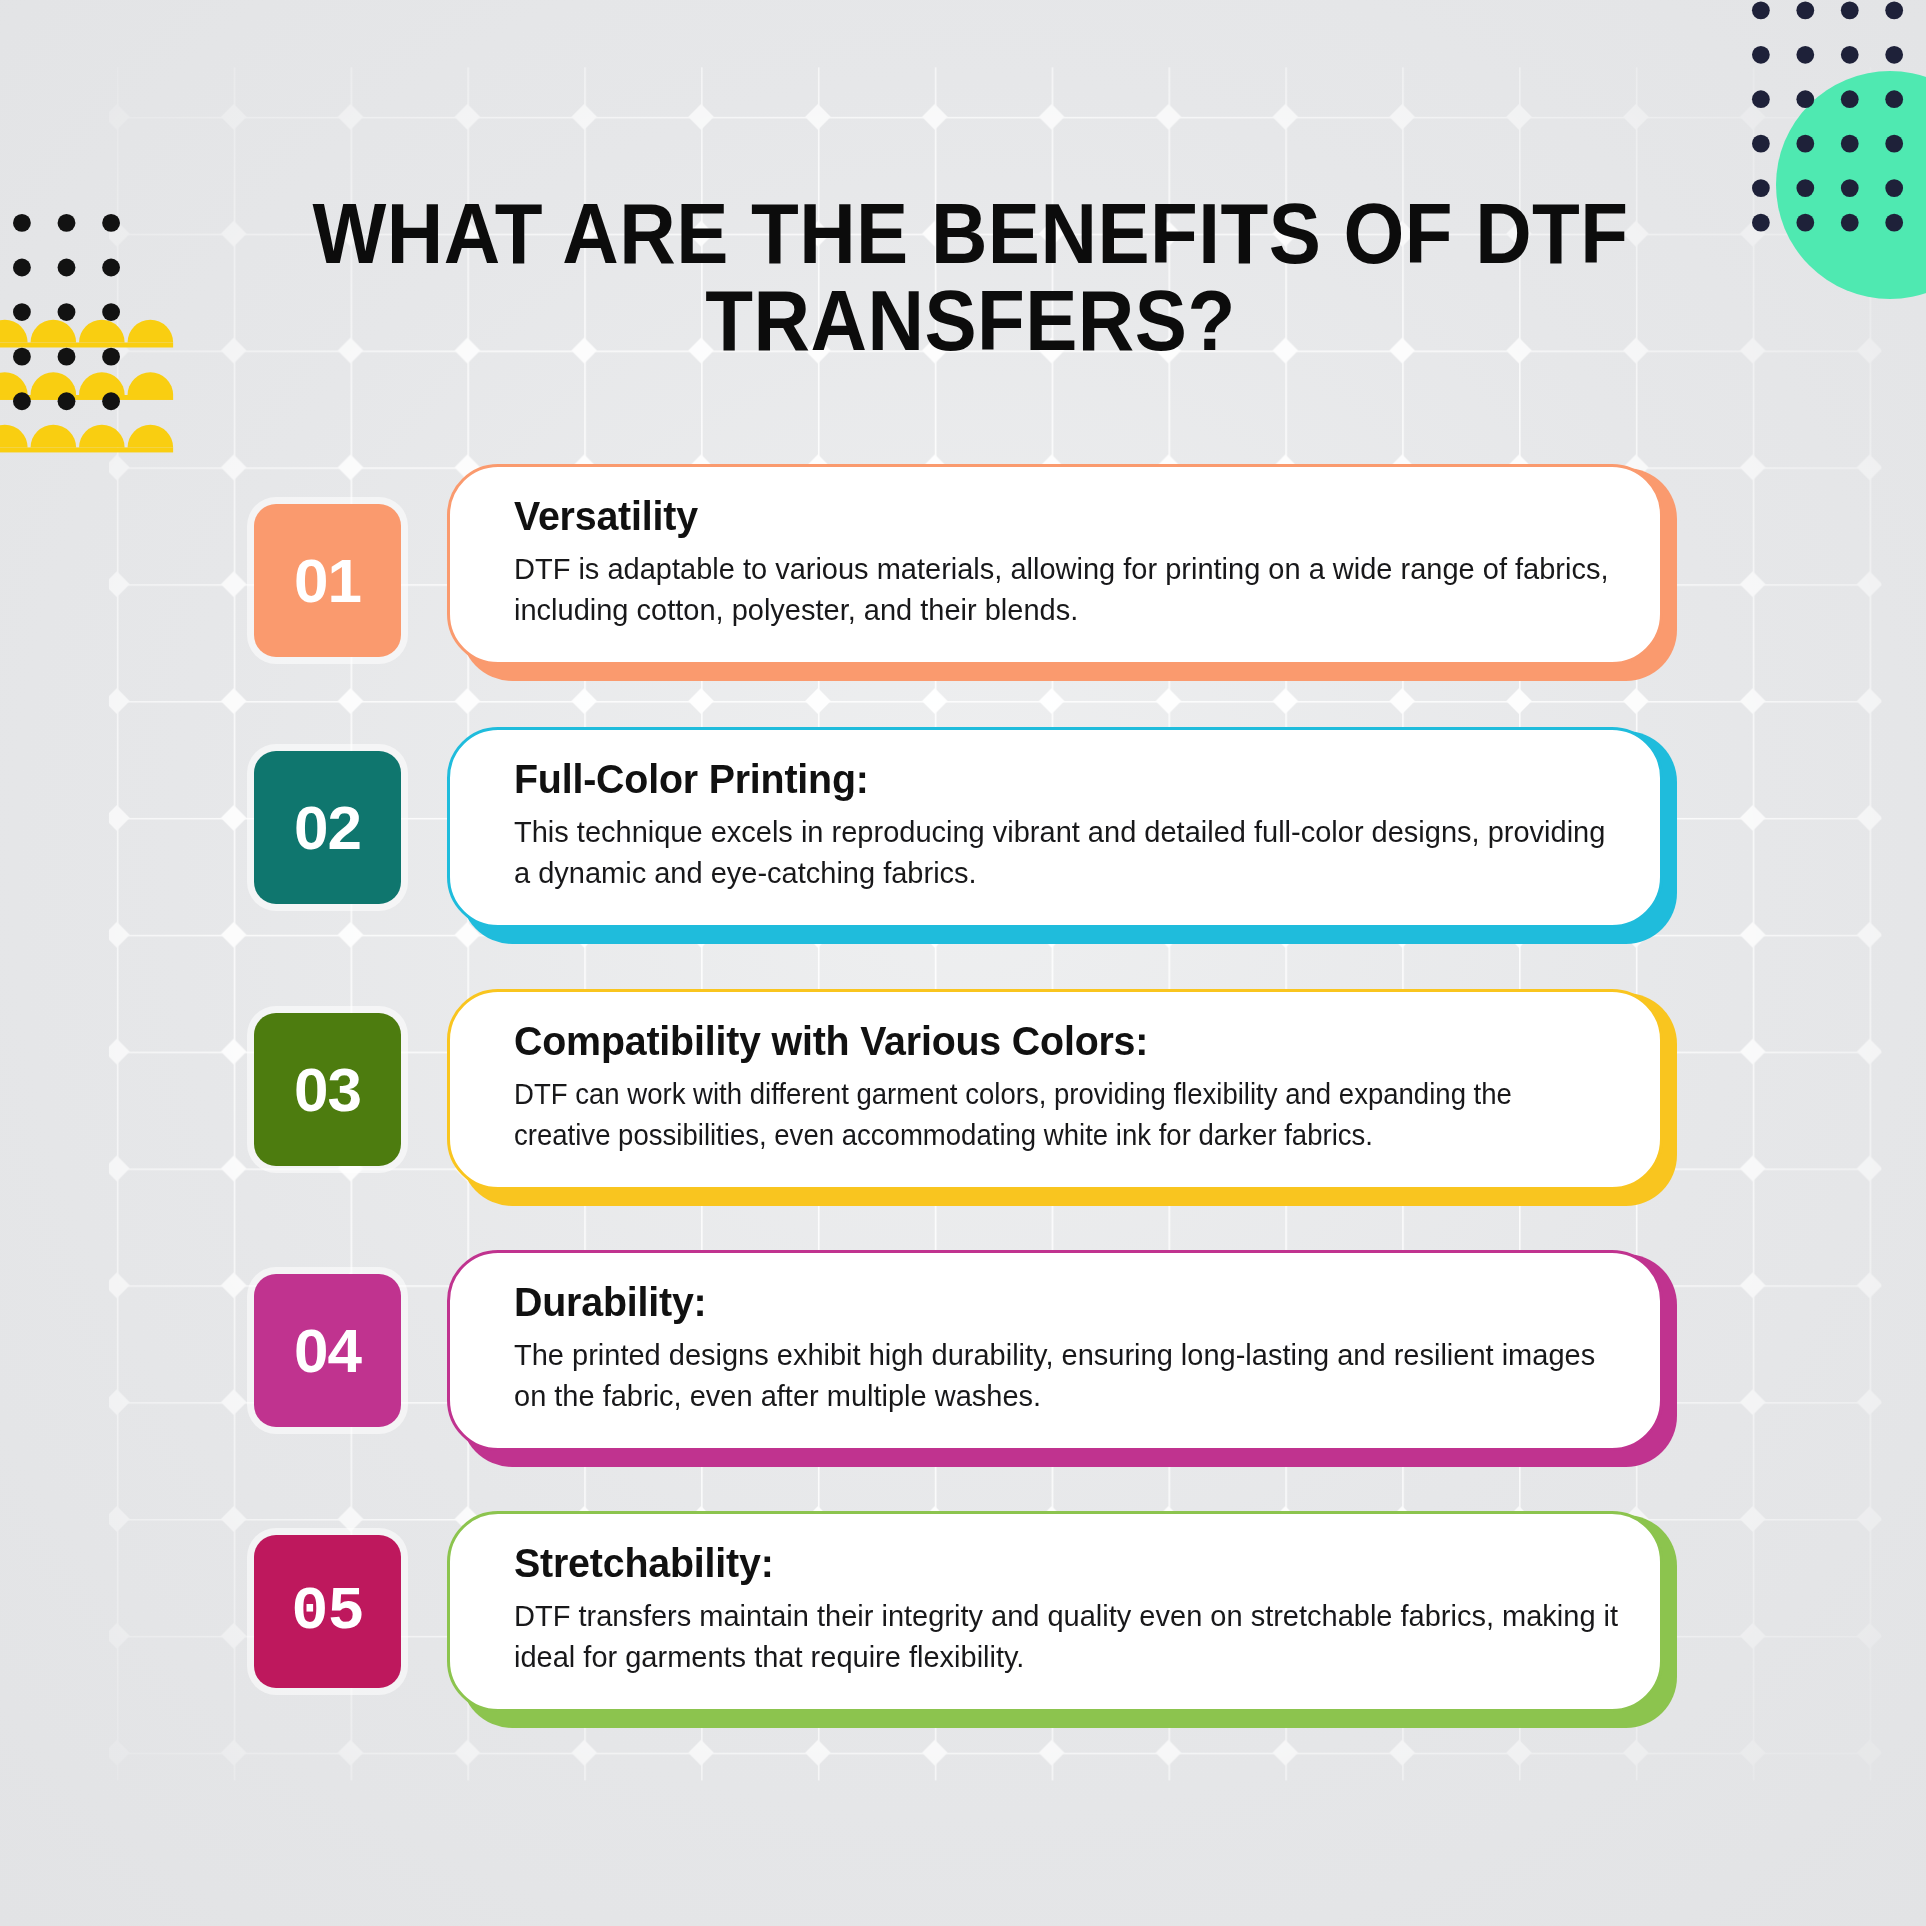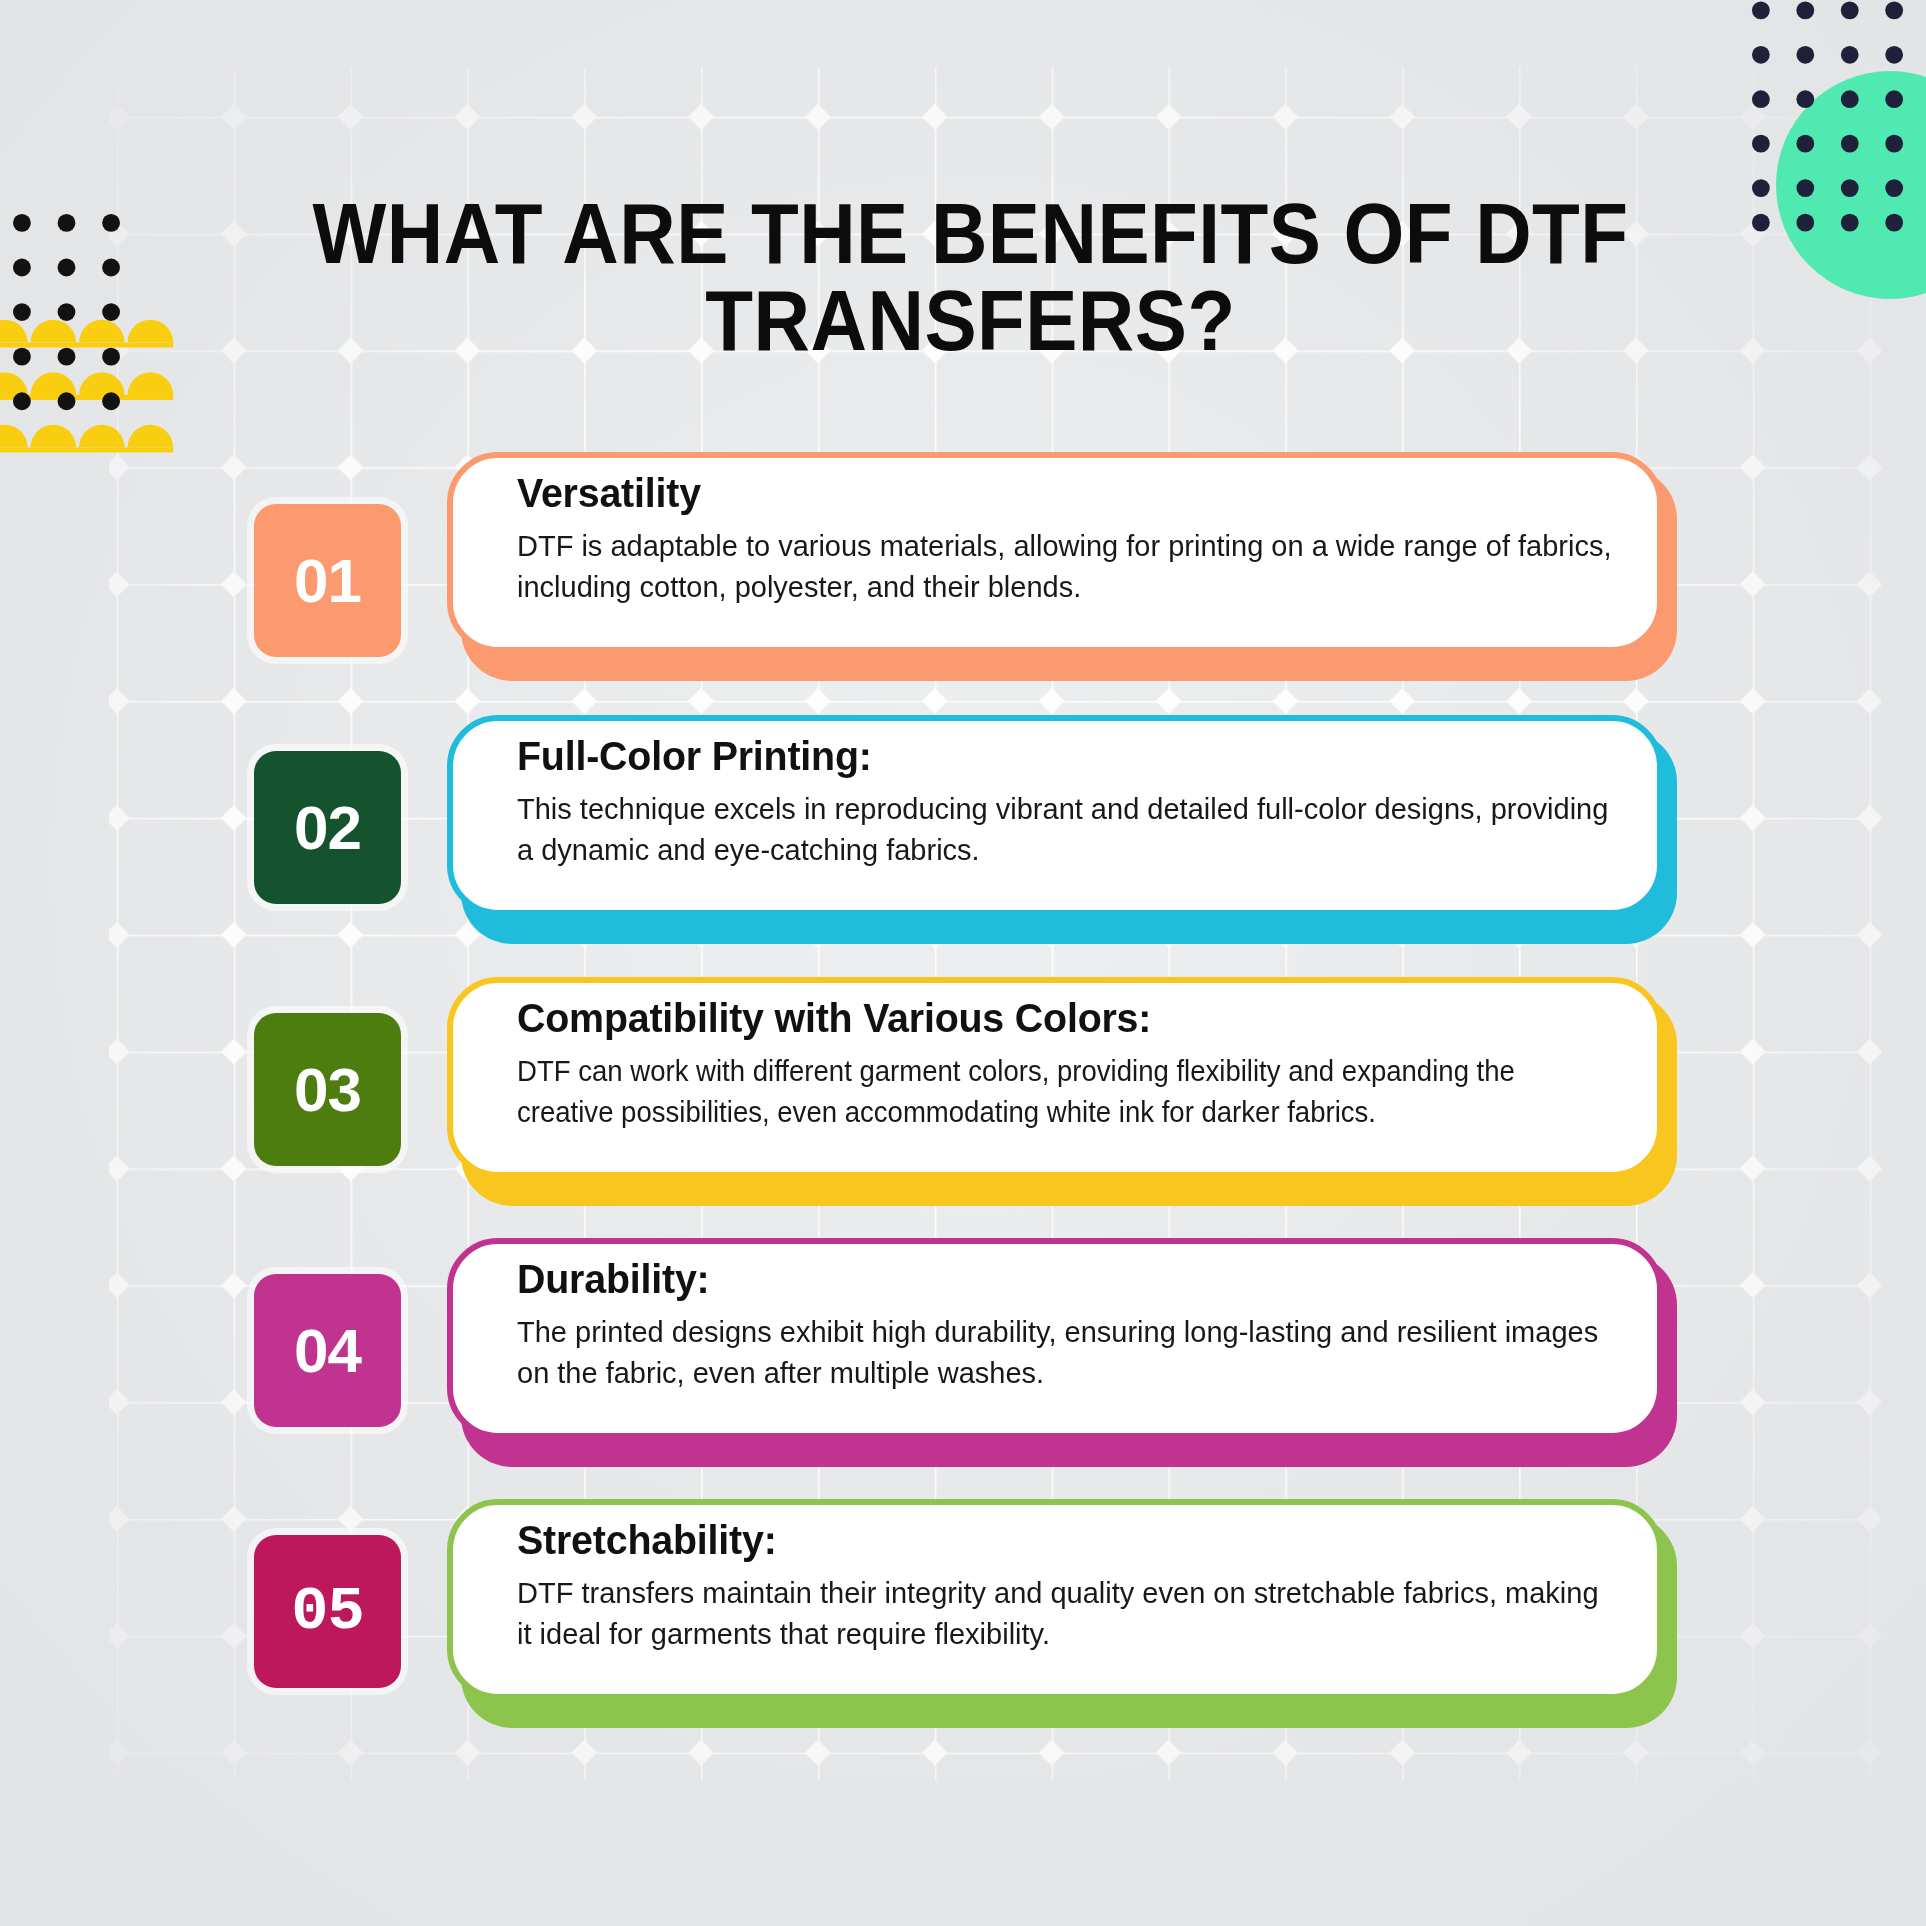--- a/index.html
+++ b/index.html
@@ -121,28 +121,28 @@
     top: 18px;
     width: 1216px;
     height: 213px;
     border-radius: 51px;
     z-index: 1;
   }
 
   .card {
     position: absolute;
     left: 447px;
-    top: 2px;
+    top: 14px;
     width: 1216px;
     height: 201px;
     background: #ffffff;
     border-radius: 51px;
-    border: 6px solid #b91c1c;
+    border: 3px solid #b91c1c;
     z-index: 2;
-    padding: 12px 40px 0 64px;
+    padding: 26px 40px 0 64px;
   }
 
   .card-title {
     font-family: "Liberation Sans", sans-serif;
     font-weight: 700;
     font-size: 41px;
     color: #111111;
     letter-spacing: -0.2px;
     margin-bottom: 9px;
     transform: scaleX(0.96);
@@ -270,21 +270,21 @@
       <span>01</span>
     </div>
     <div class="card-shadow" style="background: rgb(250, 154, 110);"></div>
     <div class="card" style="border-color: rgb(250, 154, 110);">
       <div class="card-title">Versatility</div>
       <div class="card-body">DTF is adaptable to various materials, allowing for printing on a wide range of fabrics, including cotton, polyester, and their blends.</div>
     </div>
   </div>
 
   <div class="benefit-row" id="row-1" style="top:713px;">
-    <div class="badge" style="background: #14532d;">
+    <div class="badge" style="background: #0f766e;">
       <span>02</span>
     </div>
     <div class="card-shadow" style="background: rgb(31, 188, 220);"></div>
     <div class="card" style="border-color: rgb(31, 188, 220);">
       <div class="card-title">Full-Color Printing:</div>
       <div class="card-body">This technique excels in reproducing vibrant and detailed full-color designs, providing a dynamic and eye-catching fabrics.</div>
     </div>
   </div>
 
   <div class="benefit-row" id="row-2" style="top:975px;">

